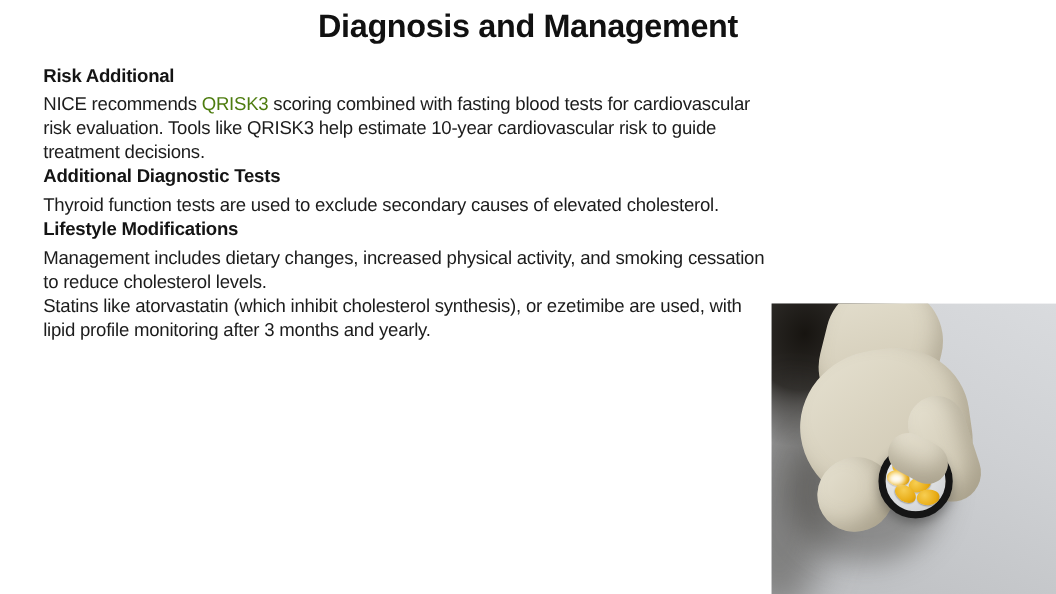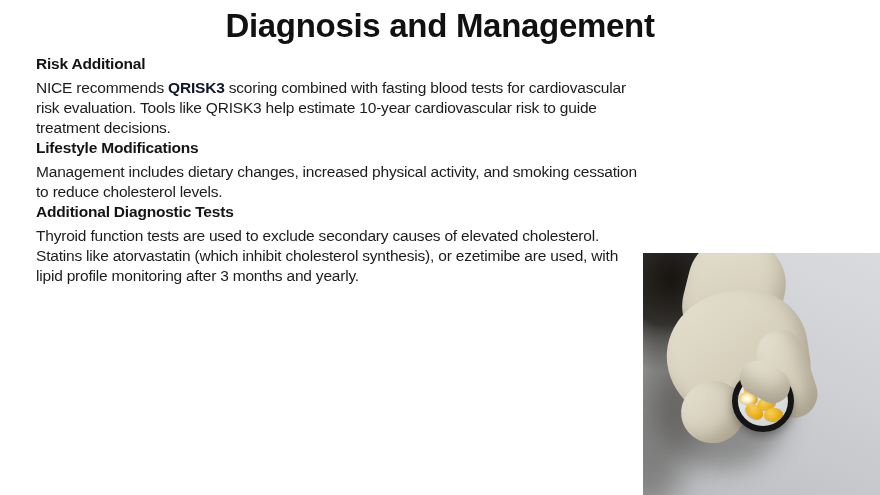--- a/index.html
+++ b/index.html
@@ -9,39 +9,39 @@
     font-family: "Liberation Sans", sans-serif;
     color: #1a1a1a;
     position: relative;
     overflow: hidden;
   }
   .slide { position: absolute; inset: 0; }
 
   .slide-title {
     position: absolute; top: 7px; left: 0; right: 0;
     text-align: center;
-    font-size: 33px; font-weight: bold;
+    font-size: 27px; font-weight: bold;
     letter-spacing: -0.3px;
     color: #111111;
   }
 
   .content {
     position: absolute; left: 36px; top: 54px; width: 612px;
   }
   .section { margin: 0; }
   .section-heading {
     font-size: 15.5px; font-weight: bold; line-height: 20px;
     margin: 0 0 4px 0; letter-spacing: -0.2px; color: #141414;
   }
   .section-body {
     font-size: 15.5px; line-height: 20px;
     margin: 0 0 24px 0; letter-spacing: -0.2px; color: #1c1c1c;
   }
   .section-body:last-child { margin-bottom: 0; }
-  .hl { font-weight: bold; color: #0f172a; }
+  .hl { font-weight: normal; color: #4d7c0f; }
 
   
   .photo {
     position: absolute; left: 643px; top: 253px; width: 237px; height: 242px;
     overflow: hidden;
     background: linear-gradient(205deg, #d9dbde 0%, #cfd1d4 40%, #bcbec1 100%);
   }
   .photo * { position: absolute; }
   .corner-shadow {
     left: -55px; top: -70px; width: 165px; height: 190px;
@@ -105,27 +105,27 @@
 
   <div class="content">
 
 
     <div class="section">
       <div class="section-heading">Risk Additional</div>
       <p class="section-body"><span>NICE recommends </span><span class="hl">QRISK3</span><span> scoring combined with fasting blood tests for cardiovascular risk evaluation. Tools like QRISK3 help estimate 10-year cardiovascular risk to guide treatment decisions.</span></p>
     </div>
 
     <div class="section">
-      <div class="section-heading">Lifestyle Modifications</div>
-      <p class="section-body">Management includes dietary changes, increased physical activity, and smoking cessation to reduce cholesterol levels.</p>
+      <div class="section-heading">Additional Diagnostic Tests</div>
+      <p class="section-body">Thyroid function tests are used to exclude secondary causes of elevated cholesterol.</p>
     </div>
 
     <div class="section">
-      <div class="section-heading">Additional Diagnostic Tests</div>
-      <p class="section-body">Thyroid function tests are used to exclude secondary causes of elevated cholesterol.</p>
+      <div class="section-heading">Lifestyle Modifications</div>
+      <p class="section-body">Management includes dietary changes, increased physical activity, and smoking cessation to reduce cholesterol levels.</p>
     </div>
 
     <div class="section">
       <p class="section-body">Statins like atorvastatin (which inhibit cholesterol synthesis), or ezetimibe are used, with lipid profile monitoring after 3 months and yearly.</p>
     </div>
 
   </div>
 
   <div class="photo" title="Gloved hand holding a black-rimmed magnifying lens containing yellow pills">
     <div class="corner-shadow"></div>

